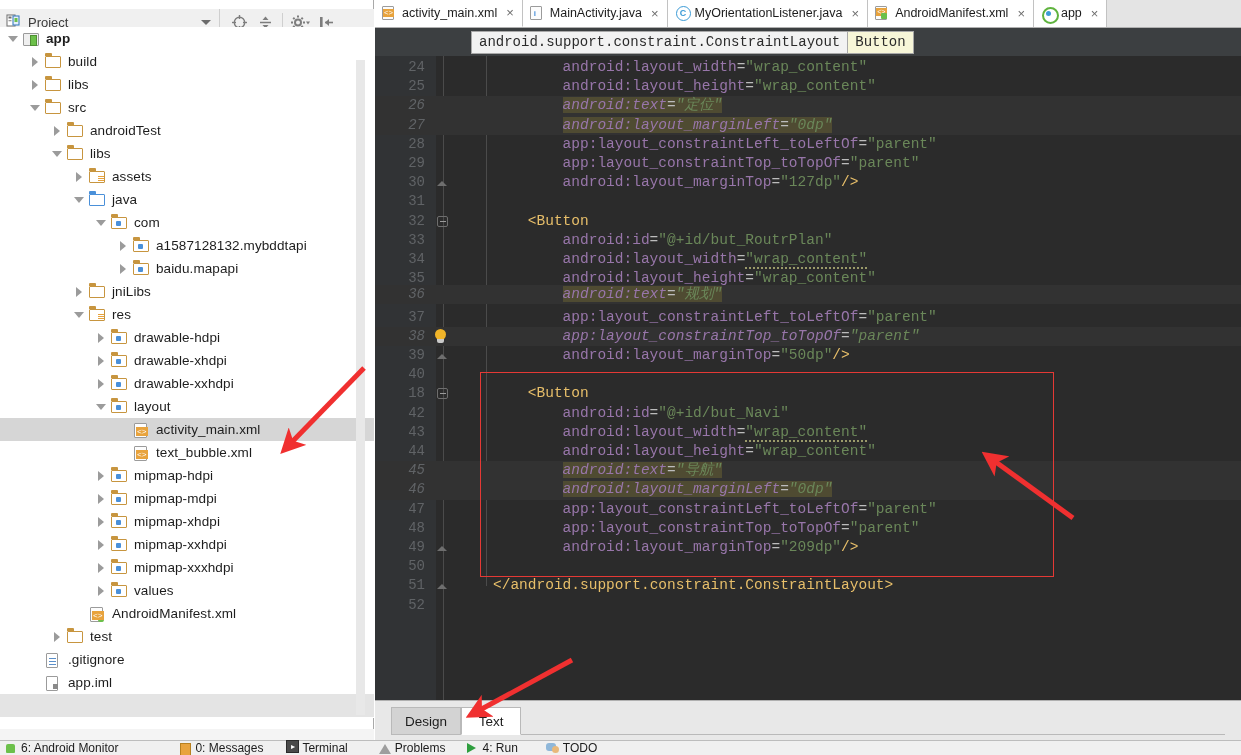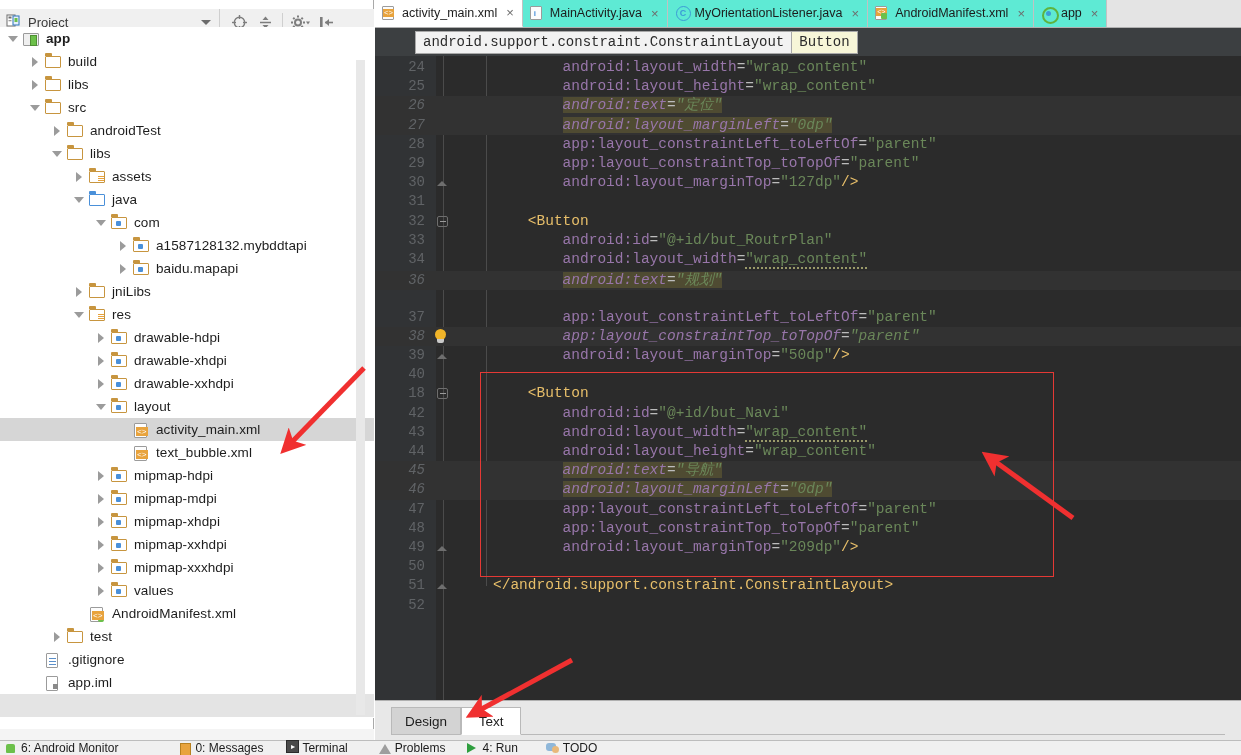--- a/index.html
+++ b/index.html
@@ -141,21 +141,21 @@
     background:#2b2b2b;
   }
   #tabbar {
     height:28px; width:866px; background:#e4e4e4;
     display:flex; align-items:flex-end;
     border-bottom:1px solid #b0b0b0;
   }
   .etab {
     height:28px; display:flex; align-items:center;
     padding:0 8px 0 7px; gap:6px;
-    background:#5eead4;
+    background:#ffffff;
     border-right:1px solid #c2c2c2;
     font-size:12.5px; color:#1c1c1c;
     position:relative;
   }
   .etab.active { background:#ffffff; border-bottom:1px solid #fff; }
   .etab .tclose { color:#6d6d6d; font-size:13px; margin-left:3px; }
   .tico { width:14px; height:16px; position:relative; flex:0 0 14px; }
   .tico .page { position:absolute; left:0; top:1px; width:12px; height:14px;
     background:#fcfcfc; border:1.1px solid #9b9b9b; border-radius:1px; }
   .tico.xml .page::after { content:"<>"; position:absolute; left:0px; top:2px;
@@ -175,21 +175,21 @@
   .tico.app::after { content:""; position:absolute; left:1px; top:2px;
     width:13px; height:13px; border:2px solid #5fb33e; border-radius:50%; }
   .tico.app::before { content:""; position:absolute; left:5px; top:6px;
     width:5px; height:5px; background:#3c9bd6; border-radius:50%; z-index:2; }
 
   
   #breadcrumb {
     position:absolute; top:28px; left:0; width:866px; height:28px;
     background:#3c3f41;
     display:flex; align-items:center;
-    padding-left:40px;
+    padding-left:96px;
   }
   .crumb {
     height:23px; display:flex; align-items:center; padding:0 7px;
     font-family:"Liberation Mono", monospace; font-size:14px; color:#2b2b2b;
     background:#f2f2f2; border:1px solid #a8a8a8;
   }
   .crumb.second { background:#f7f6d8; border-left:none; }
 
   
   #code-surface {
@@ -676,21 +676,21 @@
           <div class="codeline" style="top: 117.2px;"><span class="lnum">30</span><span class="ctext" style="left: 187.6px;"><span class="t-attr">android:layout_marginTop</span><span class="t-eq">=</span><span class="t-val">"127dp"</span><span class="t-punct">/&gt;</span></span></div>
           <div class="fold endmark" style="top: 123.2px;"></div>
           <div class="codeline" style="top: 136.4px;"><span class="lnum">31</span><span class="ctext" style="left: 118px;"></span></div>
           <div class="codeline" style="top: 155.6px;"><span class="lnum">32</span><span class="ctext" style="left: 152.8px;"><span class="t-tag">&lt;Button</span></span></div>
           <div class="fold" style="top: 159.6px;">
             <span class="minus"></span>
           </div>
           <div class="codeline" style="top: 174.8px;"><span class="lnum">33</span><span class="ctext" style="left: 187.6px;"><span class="t-attr">android:id</span><span class="t-eq">=</span><span class="t-val">"@+id/but_RoutrPlan"</span></span></div>
           <div class="codeline" style="top: 194px;"><span class="lnum">34</span><span class="ctext" style="left: 187.6px;"><span class="t-attr">android:layout_width</span><span class="t-eq">=</span><span class="t-val squiggle">"wrap_content"</span></span></div>
           <div class="codeline" style="top: 213.2px;"><span class="lnum">35</span><span class="ctext" style="left: 187.6px;"><span class="t-attr">android:layout_height</span><span class="t-eq">=</span><span class="t-val">"wrap_content"</span></span></div>
-          <div class="codeline hl" style="top: 215px;"><span class="lnum">36</span><span class="ctext" style="left: 187.6px;"><span class="t-attr hl-attr">android:text</span><span class="t-eq hl-attr">=</span><span class="t-val hl-attr">"规划"</span></span></div>
+          <div class="codeline hl" style="top: 229px;"><span class="lnum">36</span><span class="ctext" style="left: 187.6px;"><span class="t-attr hl-attr">android:text</span><span class="t-eq hl-attr">=</span><span class="t-val hl-attr">"规划"</span></span></div>
           <div class="codeline" style="top: 251.6px;"><span class="lnum">37</span><span class="ctext" style="left: 187.6px;"><span class="t-attr">app:layout_constraintLeft_toLeftOf</span><span class="t-eq">=</span><span class="t-val">"parent"</span></span></div>
           <div class="codeline hl" style="top: 270.8px;"><span class="lnum">38</span><span class="ctext" style="left: 187.6px;"><span class="t-attr">app:layout_constraintTop_toTopOf</span><span class="t-eq">=</span><span class="t-val">"parent"</span></span></div>
           <div class="bulb" style="top: 272.8px;">
             <span class="glass"></span>
             <span class="base"></span>
           </div>
           <div class="codeline" style="top: 290px;"><span class="lnum">39</span><span class="ctext" style="left: 187.6px;"><span class="t-attr">android:layout_marginTop</span><span class="t-eq">=</span><span class="t-val">"50dp"</span><span class="t-punct">/&gt;</span></span></div>
           <div class="fold endmark" style="top: 296px;"></div>
           <div class="codeline" style="top: 309.2px;"><span class="lnum">40</span><span class="ctext" style="left: 118px;"></span></div>
           <div class="codeline" style="top: 328.4px;"><span class="lnum">18</span><span class="ctext" style="left: 152.8px;"><span class="t-tag">&lt;Button</span></span></div>

